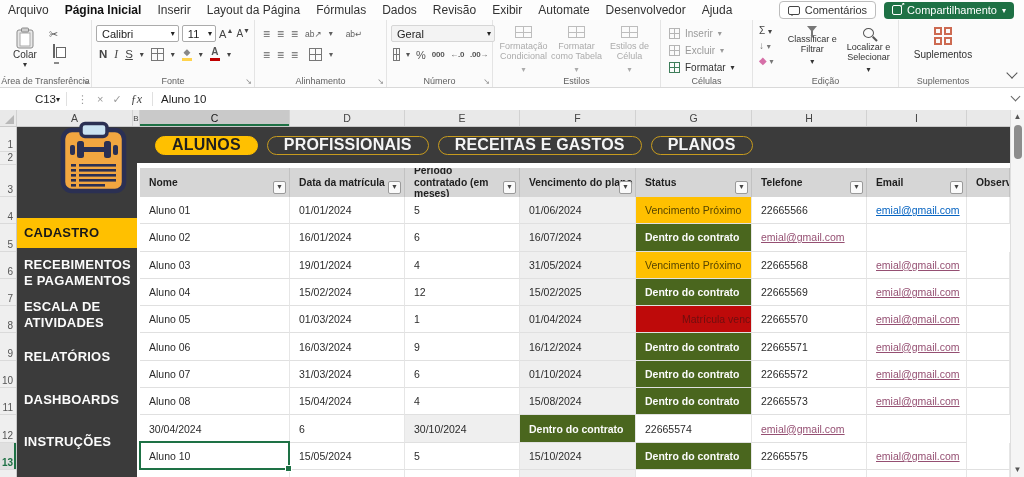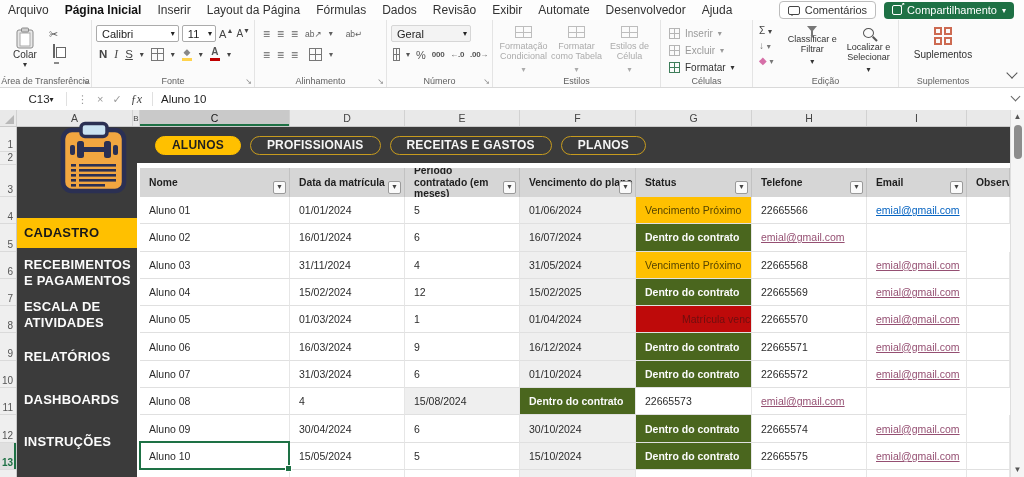--- a/index.html
+++ b/index.html
@@ -79,21 +79,21 @@
   
   .g-addins{width:88px;display:flex;flex-direction:column;align-items:center;gap:4px;padding-top:7px;border-right:none;}
   .addin-ico{width:18px;height:18px;display:grid;grid-template-columns:1fr 1fr;gap:2px;}
   .addin-ico i{border:2px solid #CD6A51;display:block;}
   .ribbon-collapse{position:absolute;right:8px;bottom:10px;width:7px;height:7px;
       border-right:1.5px solid #555;border-bottom:1.5px solid #555;transform:rotate(45deg);}
 
   
   .fbar{position:absolute;top:88px;left:0;right:0;height:22px;background:#fff;
         border-bottom:1px solid #D0D0D0;display:flex;align-items:center;font-size:11.5px;}
-  .name-box{width:66px;height:100%;display:flex;align-items:center;justify-content:center;
+  .name-box{width:66px;height:100%;display:flex;align-items:center;justify-content:flex-end;
         padding:0 6px 0 22px;box-sizing:border-box;}
   .fb-sep{width:1px;height:60%;background:#DWDW;background:#E0E0E0;}
   .fb-btns{display:flex;align-items:center;gap:9px;padding:0 10px;color:#9a9a9a;font-size:11px;}
   .fx{font-style:italic;font-family:"Liberation Serif",serif;color:#444;font-size:12px;}
   .fb-input{flex:1;padding-left:8px;color:#222;}
   .fb-chev{position:absolute;right:5px;top:5px;width:6px;height:6px;border-right:1.4px solid #666;border-bottom:1.4px solid #666;transform:rotate(45deg);}
 
   
   .colstrip{position:absolute;top:110px;left:0;right:14px;height:17px;background:#E9E9E9;
         display:flex;font-size:10.5px;color:#444;border-bottom:1px solid #C9C9C9;box-sizing:border-box;}
@@ -113,21 +113,21 @@
   
   .sidepanel{position:absolute;left:17px;top:127px;width:120px;bottom:0;background:#3B3B3B;}
   .logo{position:absolute;left:40px;top:-6px;width:74px;height:74px;}
   .side-item{position:absolute;left:0;width:100%;box-sizing:border-box;padding:0 4px 0 7px;
         display:flex;align-items:center;color:#FBFBFB;font-size:13px;font-weight:700;line-height:1.25;letter-spacing:.2px;}
   .side-item.active{background:#FFC000;color:#1a1a1a;}
 
   
   .banner{position:absolute;left:137px;top:127px;width:873px;height:36px;background:#3B3B3B;
         display:flex;align-items:center;gap:9px;padding-left:18px;box-sizing:border-box;}
-  .pill{height:19px;border-radius:11px;border:1.5px solid #C79B1E;color:#F5F5F5;font-size:12px;
+  .pill{height:19px;border-radius:11px;border:1.5px solid #C79B1E;color:#F5F5F5;font-size:16px;
         font-weight:700;display:flex;align-items:center;padding:0 16px;letter-spacing:.2px;box-sizing:border-box;}
   .pill.active{background:#FFC000;border-color:#FFC000;color:#1f1f1f;}
 
   
   .tablewrap{position:absolute;left:140px;top:168px;width:870px;}
   .thead,.tr{display:grid;grid-template-columns:150px 115px 115px 116px 116px 115px 100px 43px;}
   .thead{height:29px;background:#D6D6D6;}
   .th{position:relative;font-size:10.3px;font-weight:700;color:#1f1f1f;border-right:1px solid #C2C2C2;
       display:flex;align-items:center;padding:1px 16px 1px 9px;box-sizing:border-box;line-height:1.15;
       overflow:hidden;white-space:nowrap;}
@@ -257,21 +257,21 @@
         <span>≡</span>
         <span>≡</span>
         <span class="grid-ico" style="color:#777;margin-left:4px;"></span>
         <span class="dd">▾</span>
       </div>
       <span class="launcher">↘</span>
       <div class="rgroup-label">Alinhamento</div>
     </div>
 
     <div class="rgroup g-num">
-      <div class="inpbox gray" style="width:80px;background:#F3F3F3;border-color:#D6D6D6;">
+      <div class="inpbox gray" style="width:104px;background:#F3F3F3;border-color:#D6D6D6;">
         <span>Geral</span>
           <span class="dd">▾</span>
       </div>
       <div class="numrow">
         <span class="grid-ico" style="color:#777;"></span>
           <span class="dd">▾</span>
         <span>%</span>
         <span class="smalltxt">000</span>
         <span class="smalltxt">←.0</span>
         <span class="smalltxt">.00→</span>
@@ -492,21 +492,21 @@
       <div class="td c-due">16/07/2024</div>
       <div class="td c-status" data-status="ok">Dentro do contrato</div>
       <div class="td c-email">
           <a data-visited="true">emial@gmail.com</a>
         </div>
       <div class="td"></div>
     </div>
 
     <div class="tr">
       <div class="td">Aluno 03</div>
-      <div class="td">31/11/2024</div>
+      <div class="td">19/01/2024</div>
       <div class="td">4</div>
       <div class="td c-due">31/05/2024</div>
       <div class="td c-status" data-status="warning">Vencimento Próximo</div>
       <div class="td">22665568</div>
       <div class="td c-email">
           <a data-visited="true">emial@gmail.com</a>
         </div>
       <div class="td"></div>
     </div>
 
@@ -557,32 +557,32 @@
       <div class="td c-status" data-status="ok">Dentro do contrato</div>
       <div class="td">22665572</div>
       <div class="td c-email">
           <a data-visited="true">emial@gmail.com</a>
         </div>
       <div class="td"></div>
     </div>
 
     <div class="tr">
       <div class="td">Aluno 08</div>
+      <div class="td">15/04/2024</div>
       <div class="td">4</div>
       <div class="td c-due">15/08/2024</div>
       <div class="td c-status" data-status="ok">Dentro do contrato</div>
       <div class="td">22665573</div>
       <div class="td c-email">
           <a data-visited="true">emial@gmail.com</a>
         </div>
       <div class="td"></div>
     </div>
 
     <div class="tr">
-      <div class="td">Aluno 09</div>
       <div class="td">30/04/2024</div>
       <div class="td">6</div>
       <div class="td c-due">30/10/2024</div>
       <div class="td c-status" data-status="ok">Dentro do contrato</div>
       <div class="td">22665574</div>
       <div class="td c-email">
           <a data-visited="true">emial@gmail.com</a>
         </div>
       <div class="td"></div>
     </div>

